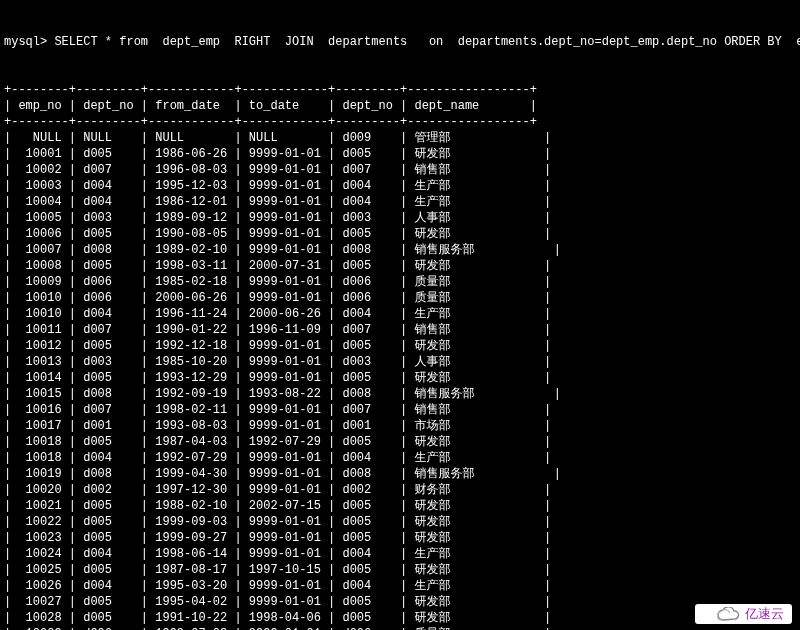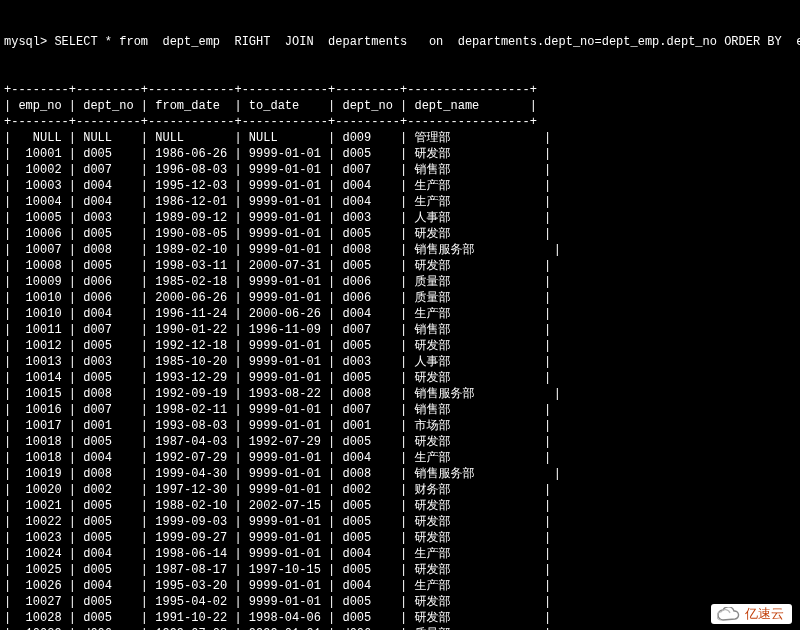--- a/index.html
+++ b/index.html
@@ -19,24 +19,24 @@
     padding: 2px 4px;
     white-space: pre;
   }
   .prompt-line { white-space: pre; }
   .border-row { white-space: pre; }
   .watermark {
     position: absolute;
     right: 8px;
     bottom: 6px;
     background: #fff;
-    color: #c2410c;
+    color: #a21caf;
     font-family: "Microsoft YaHei", sans-serif;
     font-size: 13px;
-    padding: 2px 8px 2px 6px;
+    padding: 2px 8px 2px 22px;
     border-radius: 3px;
     display: flex;
     align-items: center;
     gap: 4px;
   }
   .wm-icon svg { display: block; }
 </style>
 </head>
 <body>
 

